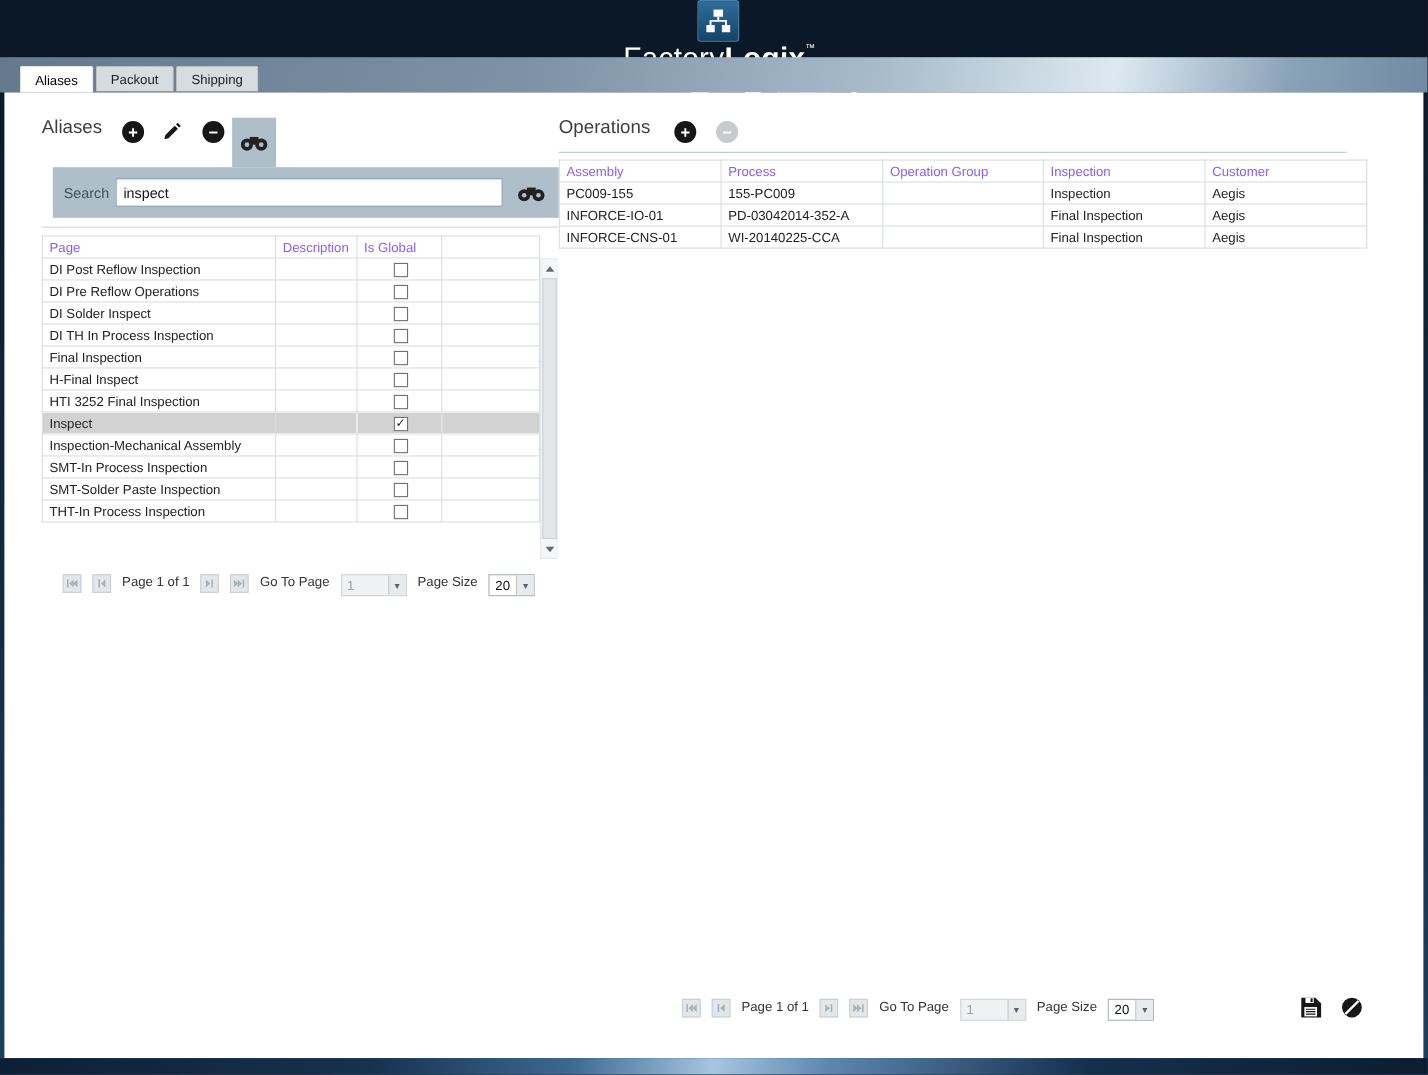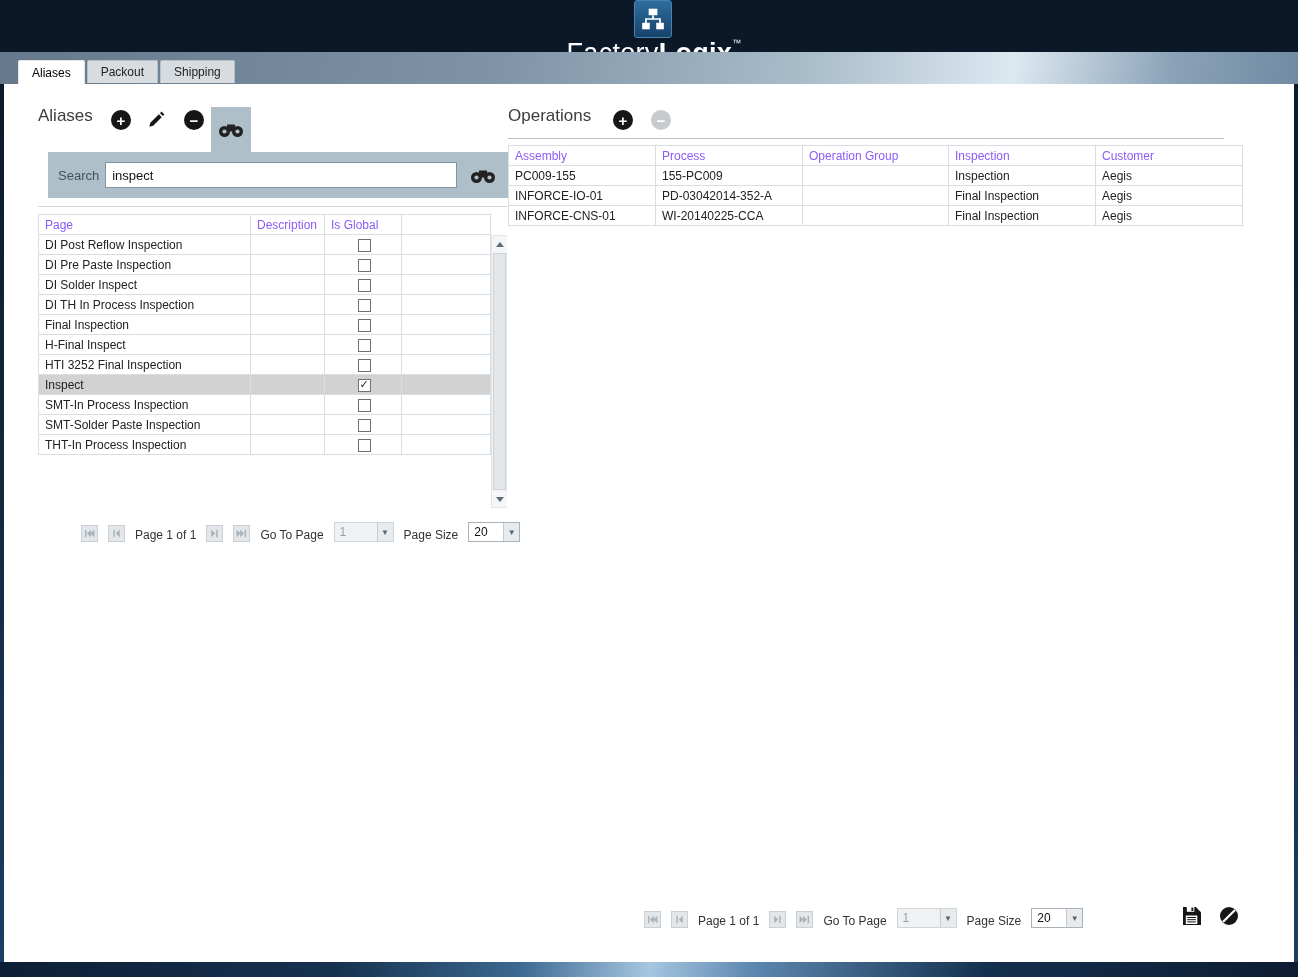--- a/index.html
+++ b/index.html
@@ -91,30 +91,30 @@
   .scroll-btn.up { top:0; }
   .scroll-btn.down { bottom:0; }
   .tri-up { width:0; height:0; border-left:4px solid transparent; border-right:4px solid transparent;
             border-bottom:5px solid #5f6b73; }
   .tri-down { width:0; height:0; border-left:4px solid transparent; border-right:4px solid transparent;
               border-top:5px solid #5f6b73; }
   .scroll-thumb { position:absolute; top:17px; left:1px; width:13px; height:237px;
                   background:#e3e7ea; border:1px solid #ccd2d7; cursor:grab; }
 
   
-  .pager { position:absolute; display:flex; align-items:flex-end; gap:10px; font-size:12px; color:#333;margin-left:24px; }
+  .pager { position:absolute; display:flex; align-items:flex-start; gap:10px; font-size:12px; color:#333; }
   .pg-btn { width:17px; height:17px; background:#e3e7ea; border:1px solid #c9cfd4;
             display:flex; align-items:center; justify-content:center; padding:0; cursor:pointer; }
   .pg-btn svg { width:11px; height:11px; fill:#a7b3bb; }
   .pg-text { white-space:nowrap; }
   .pg-label { white-space:nowrap; }
   .combo { display:inline-flex; height:20px; border:1px solid #a9b2b9; background:#fff;
            align-items:center; cursor:pointer; }
   .combo-goto { width:60px; }
-  .combo-size { width:52px; }
+  .combo-size { width:42px; }
   .combo .combo-value { flex:1; padding-left:5px; font-size:12px; color:#111; overflow:hidden; }
   .combo .combo-arrow { width:16px; height:100%; background:#e8ebed; border-left:1px solid #c5cbd0;
                         display:flex; align-items:center; justify-content:center; font-size:8px; color:#5a636a; }
   .combo.disabled { background:#f0f1f2; border-color:#cfd5d9; }
   .combo.disabled .combo-value { color:#9aa1a6; }
 
   
   .panel-ops { position:absolute; left:504px; top:0; width:734px; height:878px; }
   .ops-hr { position:absolute; top:54px; left:0; width:716px; border-top:1px solid #b9c2c9; }
   .ops-table { position:absolute; top:61px; left:0; width:734px; }
@@ -267,21 +267,21 @@
               </tr>
             </thead>
           <tbody>
               <tr>
                 <td>DI Post Reflow Inspection</td>
                 <td></td>
                 <td class="cb-cell"><span class="cb"></span></td>
                 <td></td>
               </tr>
               <tr>
-                <td>DI Pre Paste Inspection</td>
+                <td>DI Pre Reflow Operations</td>
                 <td></td>
                 <td class="cb-cell"><span class="cb"></span></td>
                 <td></td>
               </tr>
               <tr>
                 <td>DI Solder Inspect</td>
                 <td></td>
                 <td class="cb-cell"><span class="cb"></span></td>
                 <td></td>
               </tr>
@@ -306,20 +306,26 @@
               <tr>
                 <td>HTI 3252 Final Inspection</td>
                 <td></td>
                 <td class="cb-cell"><span class="cb"></span></td>
                 <td></td>
               </tr>
               <tr class="selected">
                 <td>Inspect</td>
                 <td></td>
                 <td class="cb-cell"><span class="cb checked"></span></td>
+                <td></td>
+              </tr>
+              <tr>
+                <td>Inspection-Mechanical Assembly</td>
+                <td></td>
+                <td class="cb-cell"><span class="cb"></span></td>
                 <td></td>
               </tr>
               <tr>
                 <td>SMT-In Process Inspection</td>
                 <td></td>
                 <td class="cb-cell"><span class="cb"></span></td>
                 <td></td>
               </tr>
               <tr>
                 <td>SMT-Solder Paste Inspection</td>

